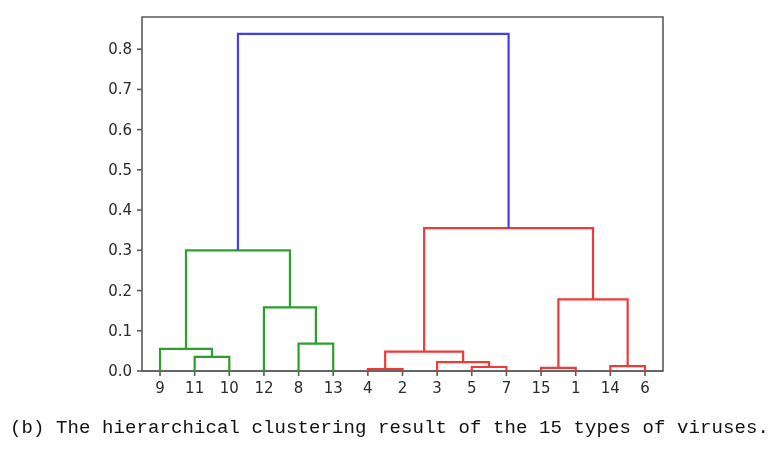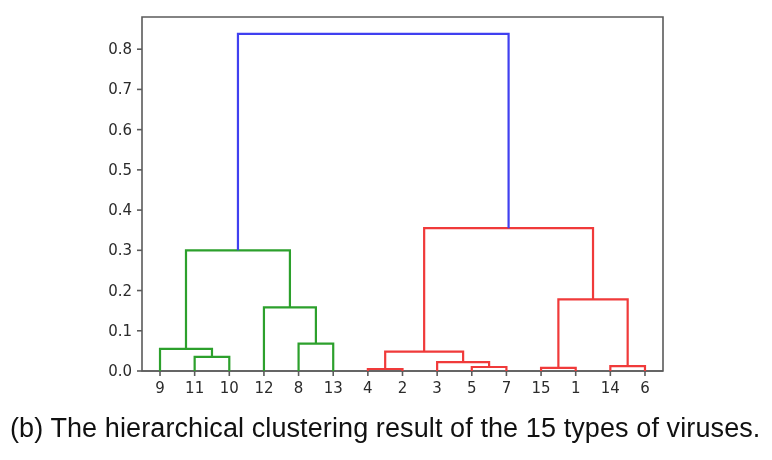--- a/index.html
+++ b/index.html
@@ -54,22 +54,22 @@
     fill: none;
     stroke-width: 2.2;
     stroke-linecap: butt;
     stroke-linejoin: miter;
   }
   #caption {
     position: absolute;
     left: 10px;
     top: 414px;
     width: 752px;
-    font-family: Liberation Sans, sans-serif;
-    font-size: 27px;
+    font-family: Liberation Mono, monospace;
+    font-size: 19px;
     line-height: 28px;
     color: #111111;
     letter-spacing: 0.1px;
     white-space: nowrap;
   }
 </style>
 </head>
 <body>
 
 <div id="figure-root">

